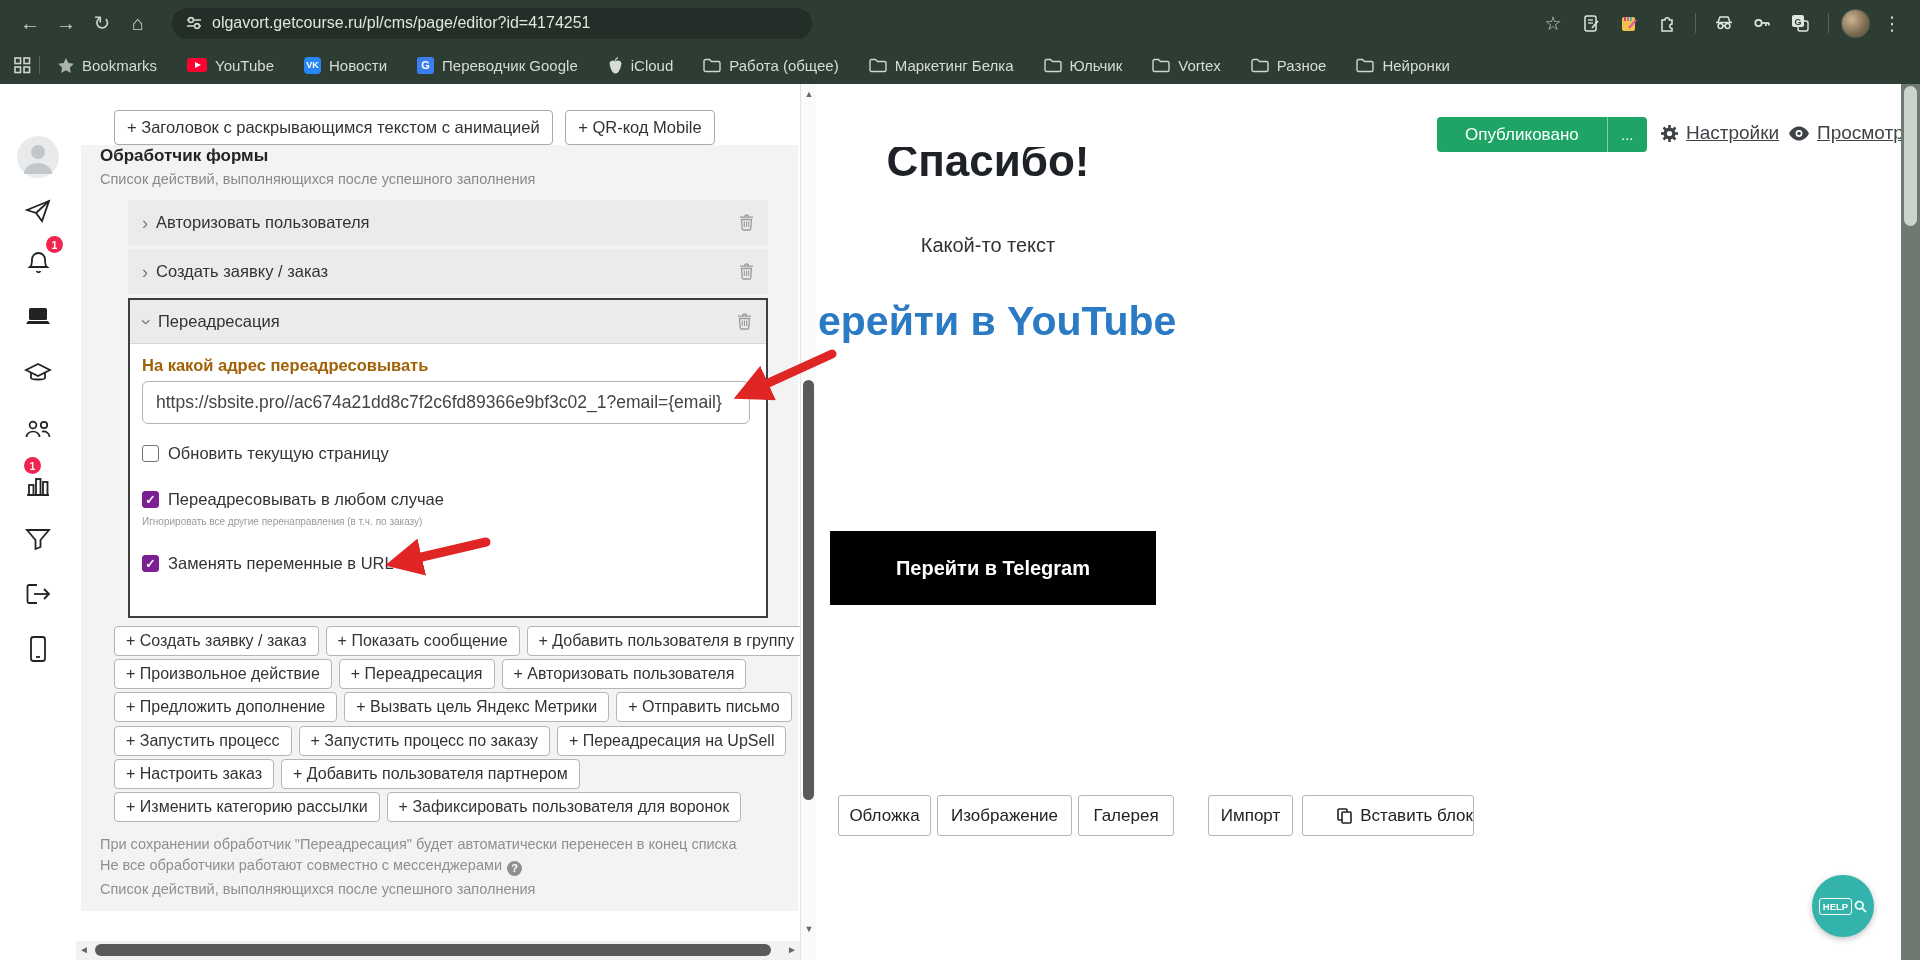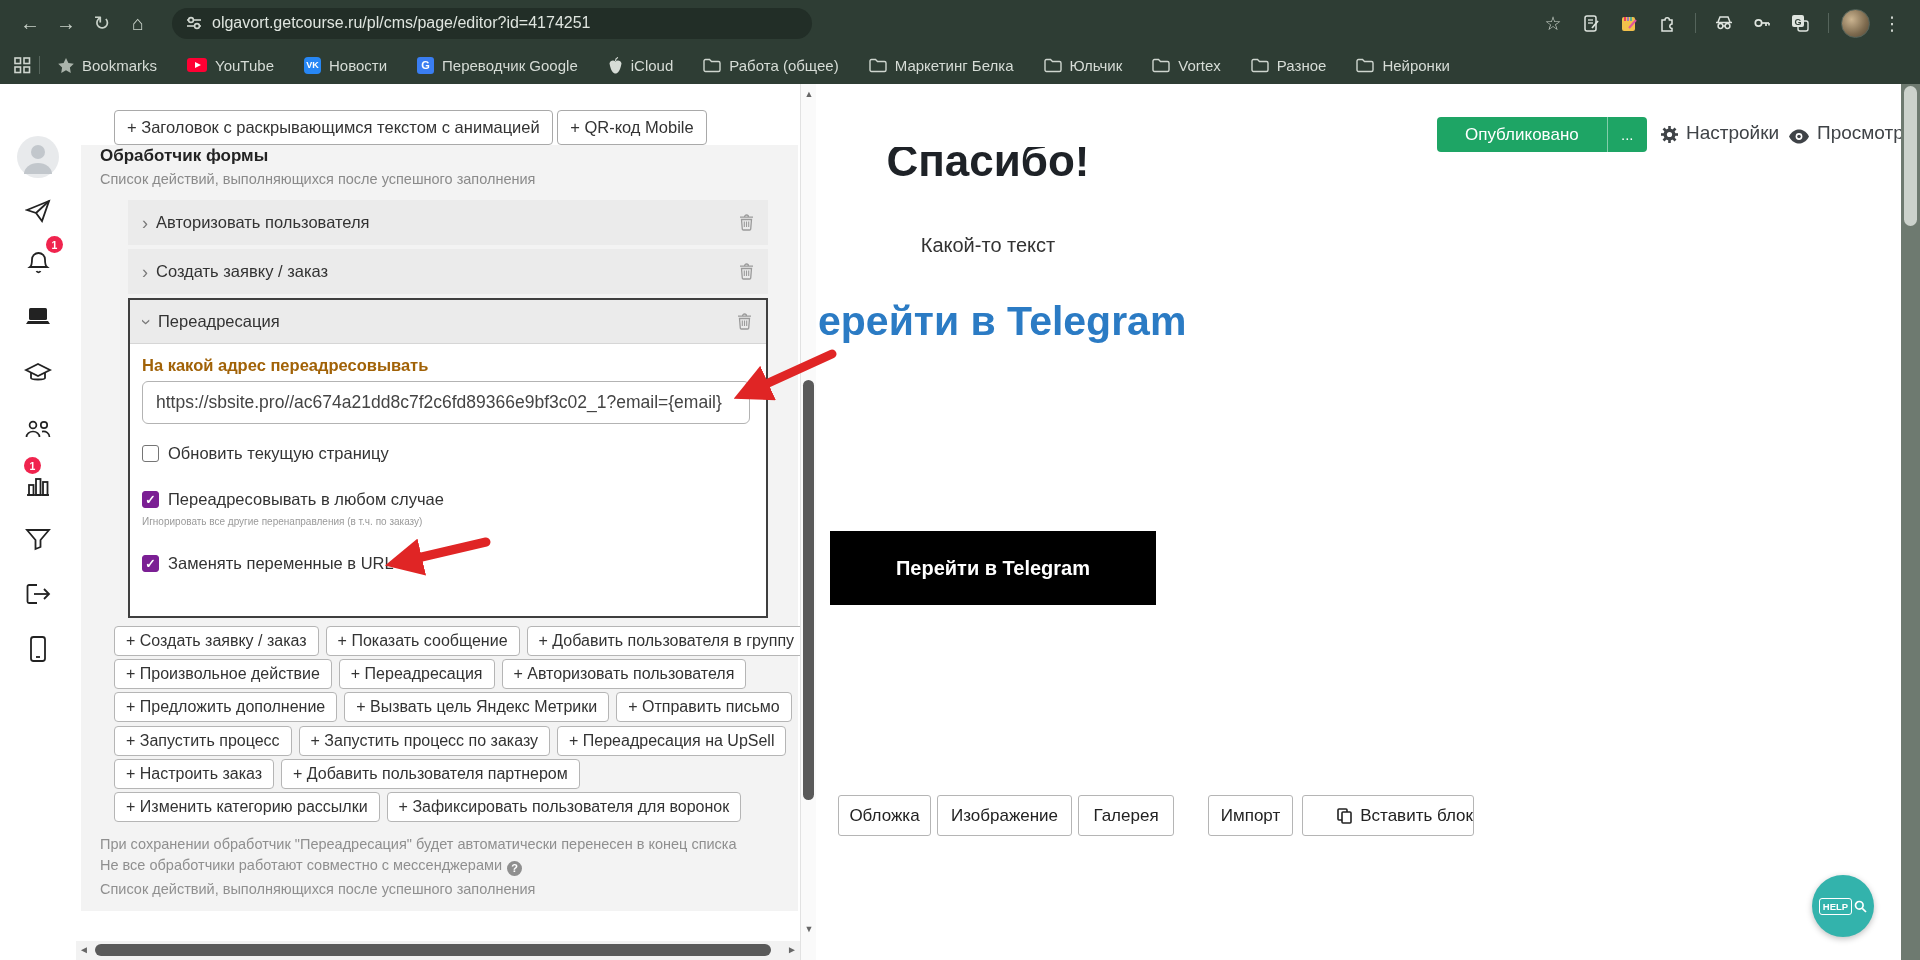--- a/index.html
+++ b/index.html
@@ -41,21 +41,21 @@
   .gc-sidebar { position:absolute; left:0; top:0; width:76px; height:100%; background:#fff; }
   .gc-item { position:absolute; left:0; width:76px; height:40px; display:flex; align-items:center;
              justify-content:center; cursor:pointer; }
   .badge { position:absolute; width:17px; height:17px; border-radius:50%; background:#f0244e; color:#fff;
            font-size:10.5px; font-weight:bold; display:flex; align-items:center; justify-content:center; }
 
   
   .editor-panel { position:absolute; left:76px; top:0; width:724px; height:876px; background:#fff; overflow:hidden; }
   .gray-block { position:absolute; left:5px; top:61px; width:717px; height:766px; background:#f3f3f3; }
   .top-btn { height:35px; border:1px solid #a9a9a9; border-radius:4px; background:#fff; color:#333;
-             font-size:16.5px; padding:0 12px; display:inline-flex; align-items:center; margin-right:0;
+             font-size:16.5px; padding:0 12px; display:inline-flex; align-items:center; margin-right:8px;
              cursor:pointer; font-family:inherit; }
   .sec-title { position:absolute; left:24px; top:62px; font-size:17px; font-weight:bold; color:#222; }
   .sec-sub   { position:absolute; left:24px; top:87px; font-size:14.5px; color:#8a8a8a; }
   .handler-row { position:absolute; left:52px; width:640px; height:45px; background:#ebebeb;
                  display:flex; align-items:center; padding:0 14px; cursor:pointer; }
   .chev { color:#7a7a7a; font-size:18px; margin-right:8px; line-height:1; }
   .chev.down { display:inline-block; transform:rotate(90deg); }
   .handler-label { font-size:16.5px; color:#333; }
   .row-trash { margin-left:auto; cursor:pointer; display:flex; }
   .expanded-box { position:absolute; left:52px; top:214px; width:640px; height:320px;
@@ -90,22 +90,22 @@
   .h-thumb { position:absolute; left:19px; top:3px; width:676px; height:12px; background:#5a5a5a; border-radius:6px; }
   .h-arrow { position:absolute; top:3px; color:#666; font-size:10px; cursor:pointer; }
 
   
   .preview { position:absolute; left:816px; top:0; right:19px; bottom:0; background:#fff; }
   .pub-group { position:absolute; left:621px; top:33px; height:35px; display:flex; background:#1ea565;
                border-radius:4px; overflow:hidden; cursor:pointer; }
   .pub-main { color:#fff; font-size:17px; display:flex; align-items:center; padding:0 28px; }
   .pub-more { color:#fff; font-size:15px; display:flex; align-items:center; justify-content:center;
               width:40px; border-left:1px solid rgba(255,255,255,.45); }
-  .hdr-btn { position:absolute; top:38px; display:flex; align-items:flex-end; gap:7px; color:#3f4347;
-             font-size:19px; cursor:pointer; }
+  .hdr-btn { position:absolute; top:38px; display:flex; align-items:center; gap:7px; color:#3f4347;
+             font-size:19px; cursor:pointer;text-decoration:underline; }
   .pv-heading { position:absolute; left:172px; top:52px; transform:translateX(-50%); font-size:44px;
                 font-weight:bold; color:#1e2227; clip-path:inset(11px 0 0 0); white-space:nowrap; }
   .pv-sub { position:absolute; left:172px; top:150px; transform:translateX(-50%); font-size:20px; color:#333;
             white-space:nowrap; }
   .pv-link { position:absolute; left:2px; top:214px; font-size:41px; font-weight:bold; color:#2b7bc4;
              white-space:nowrap; cursor:pointer; }
   .pv-cta { position:absolute; left:14px; top:447px; width:326px; height:74px; background:#000000; color:#fff;
             font-size:20px; font-weight:bold; display:flex; align-items:center; justify-content:center;
             cursor:pointer; border:none; font-family:inherit; }
   .tb-btn { position:absolute; top:711px; height:41px; border:1px solid #b5b5b5; border-radius:3px;
@@ -475,21 +475,21 @@
         <svg width="22" height="15" viewBox="0 0 22 15">
           <path d="M1 7.5 C4 2 8 .5 11 .5 s7 1.5 10 7 c-3 5.5-7 7-10 7 s-7-1.5-10-7z" fill="#3f4347"></path>
           <circle cx="11" cy="7.5" r="3.4" fill="#fff"></circle>
             <circle cx="11" cy="7.5" r="1.8" fill="#3f4347"></circle>
         </svg>
         <span>Просмотр</span>
       </div>
 
       <h1 class="pv-heading">Спасибо!</h1>
       <div class="pv-sub">Какой-то текст</div>
-      <div class="pv-link">ерейти в Telegram</div>
+      <div class="pv-link">ерейти в YouTube</div>
       <button class="pv-cta">Перейти в Telegram</button>
 
       <button class="tb-btn" style="left:22px; width:93px;">Обложка</button>
       <button class="tb-btn" style="left:121px; width:135px;">Изображение</button>
       <button class="tb-btn" style="left:262px; width:96px;">Галерея</button>
       <button class="tb-btn" style="left:392px; width:85px;">Импорт</button>
       <button class="tb-btn" style="left:486px; width:172px;justify-content:flex-end;">
         <svg width="15" height="16" viewBox="0 0 15 16">
           <rect x="1" y="1" width="9" height="11" rx="1" fill="none" stroke="#222" stroke-width="1.6"></rect>
           <rect x="5" y="4" width="9" height="11" rx="1" fill="#fff" stroke="#222" stroke-width="1.6"></rect>

